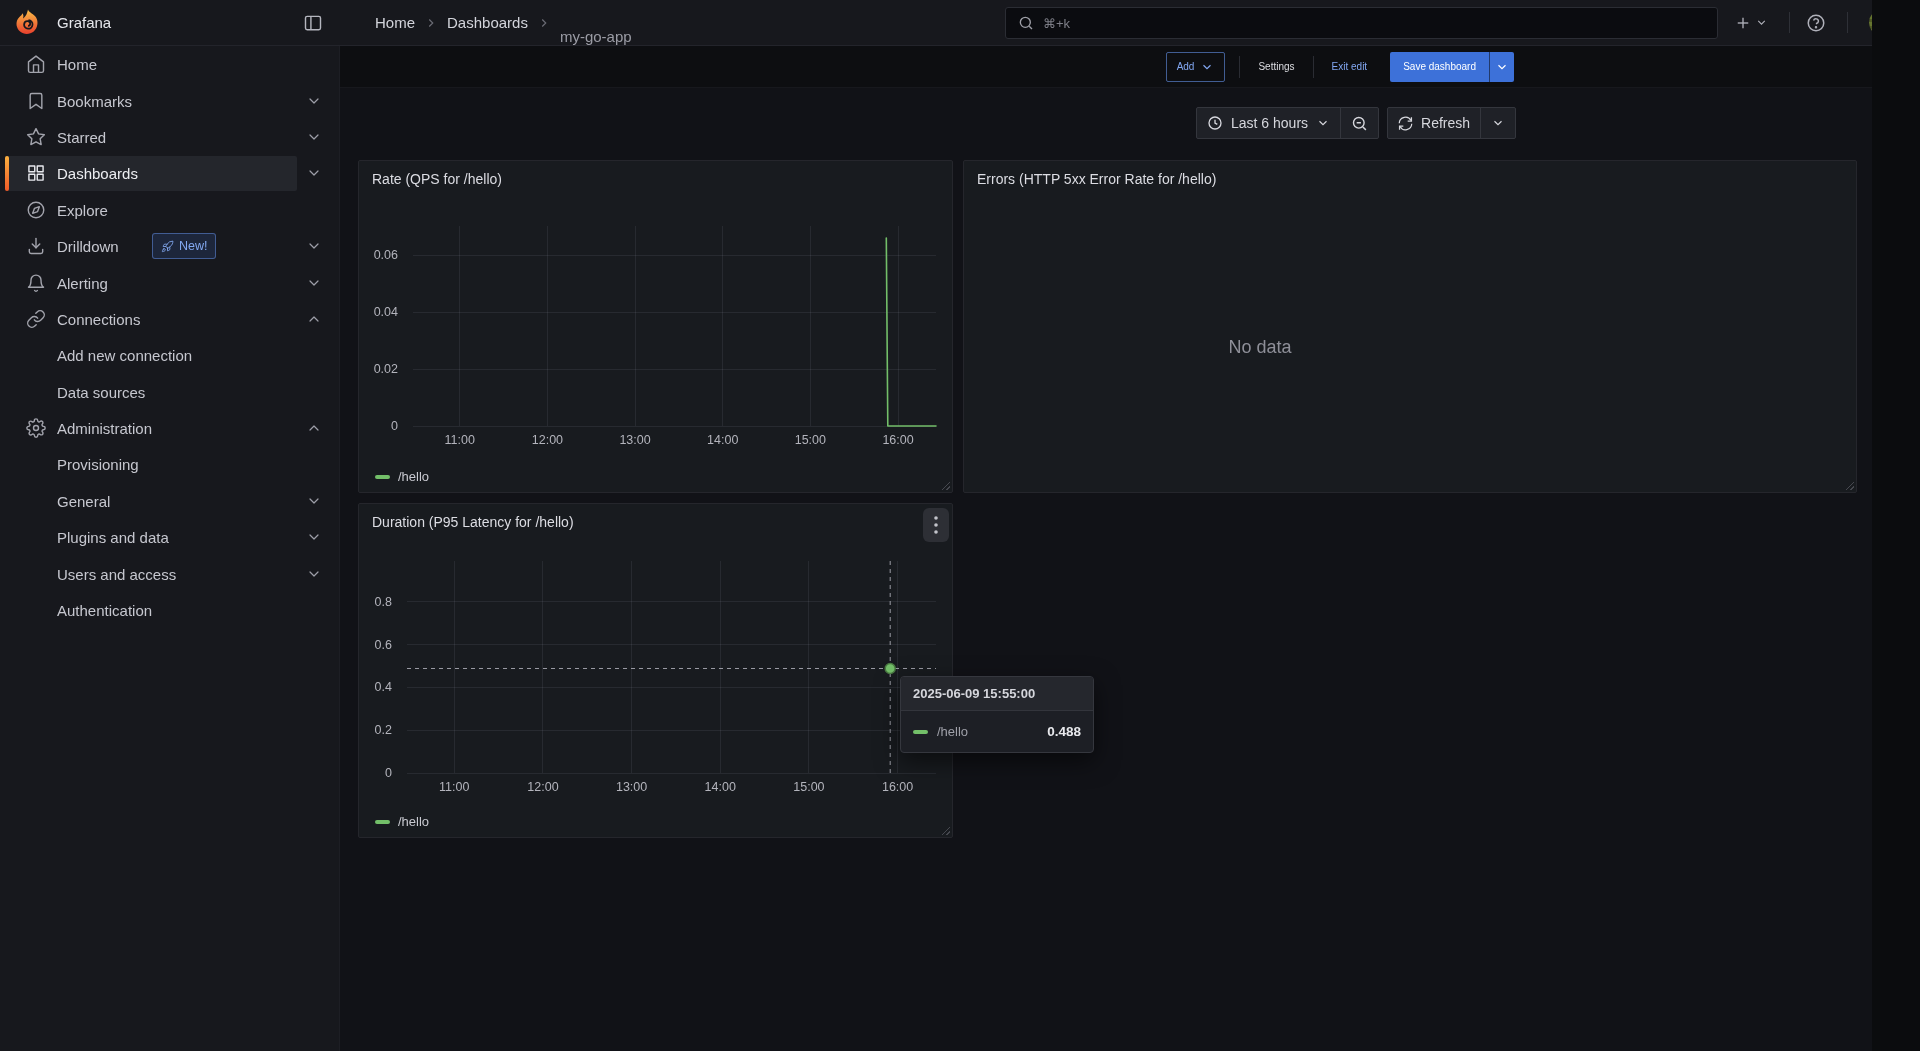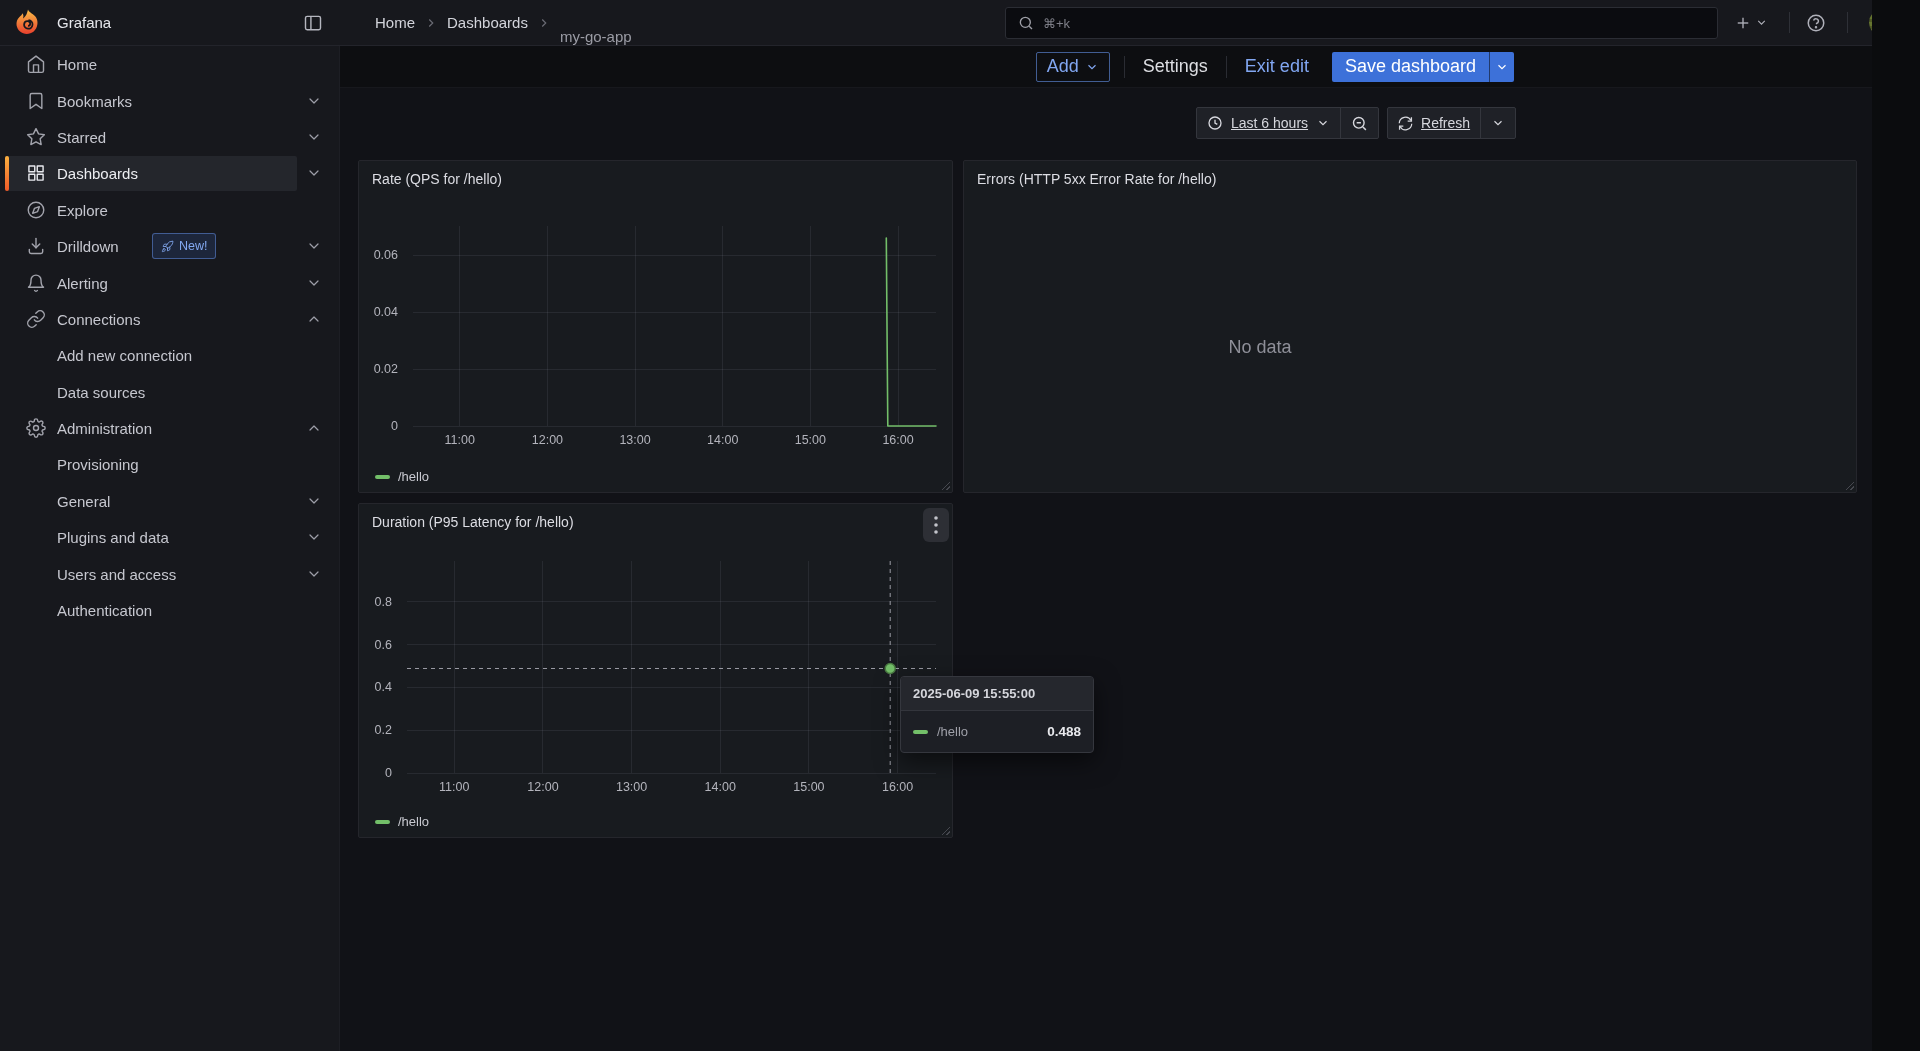--- a/index.html
+++ b/index.html
@@ -38,33 +38,33 @@
   .side-item .lbl { position:absolute; left:57px; top:50%; transform:translateY(-50%); font-size:15px; color:#c6c7cf; white-space:nowrap; }
   .side-item .chev { position:absolute; left:306px; top:50%; transform:translateY(-50%); width:16px; height:16px; color:#9d9ea8; cursor:pointer; }
   .side-item.active .hl { position:absolute; left:5px; right:42px; top:1px; bottom:1px; background:#24262c; border-radius:2px; }
   .side-item.active .bar { position:absolute; left:5px; top:1px; bottom:1px; width:4px; border-radius:2px; background:linear-gradient(180deg,#fbb040,#f05a28); }
   .side-item.active .lbl { color:#ecedf1; font-weight:500; }
   .side-item.active .ico { color:#e8e9ee; }
   .nav-badge { position:absolute; left:152px; top:50%; transform:translateY(-50%); display:flex; align-items:center; gap:5px; height:22px; padding:12px 8px; border:1px solid rgba(110,159,255,.45); background:rgba(61,113,217,.16); border-radius:3px; color:#83a9f2; font-size:12.5px; font-weight:500; }
 
   
   .editbar { position:absolute; left:340px; top:46px; right:0; height:42px; background:#0d0e11; border-bottom:1px solid #17181d; display:flex; align-items:center; justify-content:flex-end; padding-right:358px; z-index:5; }
-  .btn { display:flex; align-items:center; justify-content:center; height:30px; font-size:18px; border-radius:2px; cursor:pointer; white-space:nowrap; }
+  .btn { display:flex; align-items:center; justify-content:center; height:30px; font-size:10px; border-radius:2px; cursor:pointer; white-space:nowrap; }
   .btn-add { border:1px solid rgba(110,159,255,.55); color:#82a7f2; padding:0 10px; gap:6px; }
   .vdiv { width:1px; height:22px; background:#2a2c33; margin:0 14px; }
   .btn-text { color:#dddee3; padding:0 4px; }
   .btn-link { color:#82a7f2; padding:0 4px; margin-right:19px; }
   .save-group { display:flex; }
   .btn-save { background:#3d71d9; color:#ffffff; font-weight:500; padding:0 13px; border-radius:2px 0 0 2px; }
   .btn-save-chev { background:#3d71d9; color:#ffffff; width:25px; border-radius:0 2px 2px 0; border-left:1px solid rgba(12,13,16,.55); }
 
   
   .timebar { position:absolute; left:1196px; top:107px; display:flex; gap:8px; z-index:5; }
   .tgroup { display:flex; align-items:stretch; height:32px; background:#1f2127; border:1px solid #34363d; border-radius:2px; overflow:hidden; }
-  .tbtn { display:flex; align-items:center; gap:8px; padding:0 10px; color:#d6d7dd; font-size:14px; font-weight:500; cursor:pointer;text-decoration:underline; }
+  .tbtn { display:flex; align-items:center; gap:8px; padding:0 10px; color:#d6d7dd; font-size:14px; font-weight:500; cursor:pointer; }
   .tsep { width:1px; background:#34363d; }
 
   
   .panel { position:absolute; background:#181b1f; border:1px solid #25262c; border-radius:2px; }
   #panel-rate     { left:358px; top:160px; width:595px; height:333px;text-align:right; }
   #panel-errors   { left:963px; top:160px; width:894px; height:333px; }
   #panel-duration { left:358px; top:503px; width:595px; height:335px; }
   .panel-title { position:absolute; left:13px; top:10px; font-size:14px; font-weight:500; color:#dcdde3; cursor:pointer; }
   svg.chart { position:absolute; left:0; top:40px; overflow:visible; }
   .legend { position:absolute; left:16px; bottom:8px; display:flex; align-items:center; gap:8px; cursor:pointer; }

